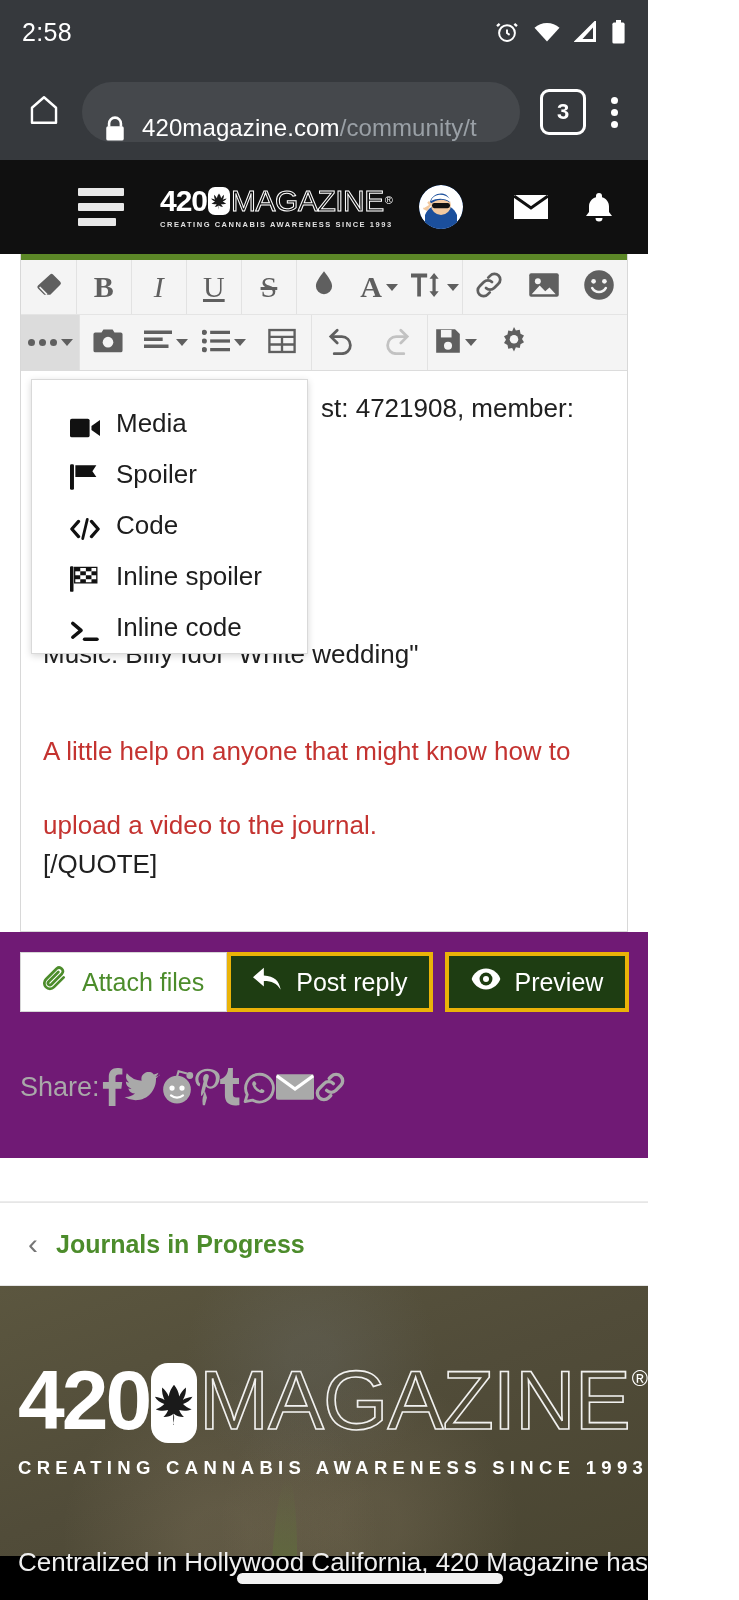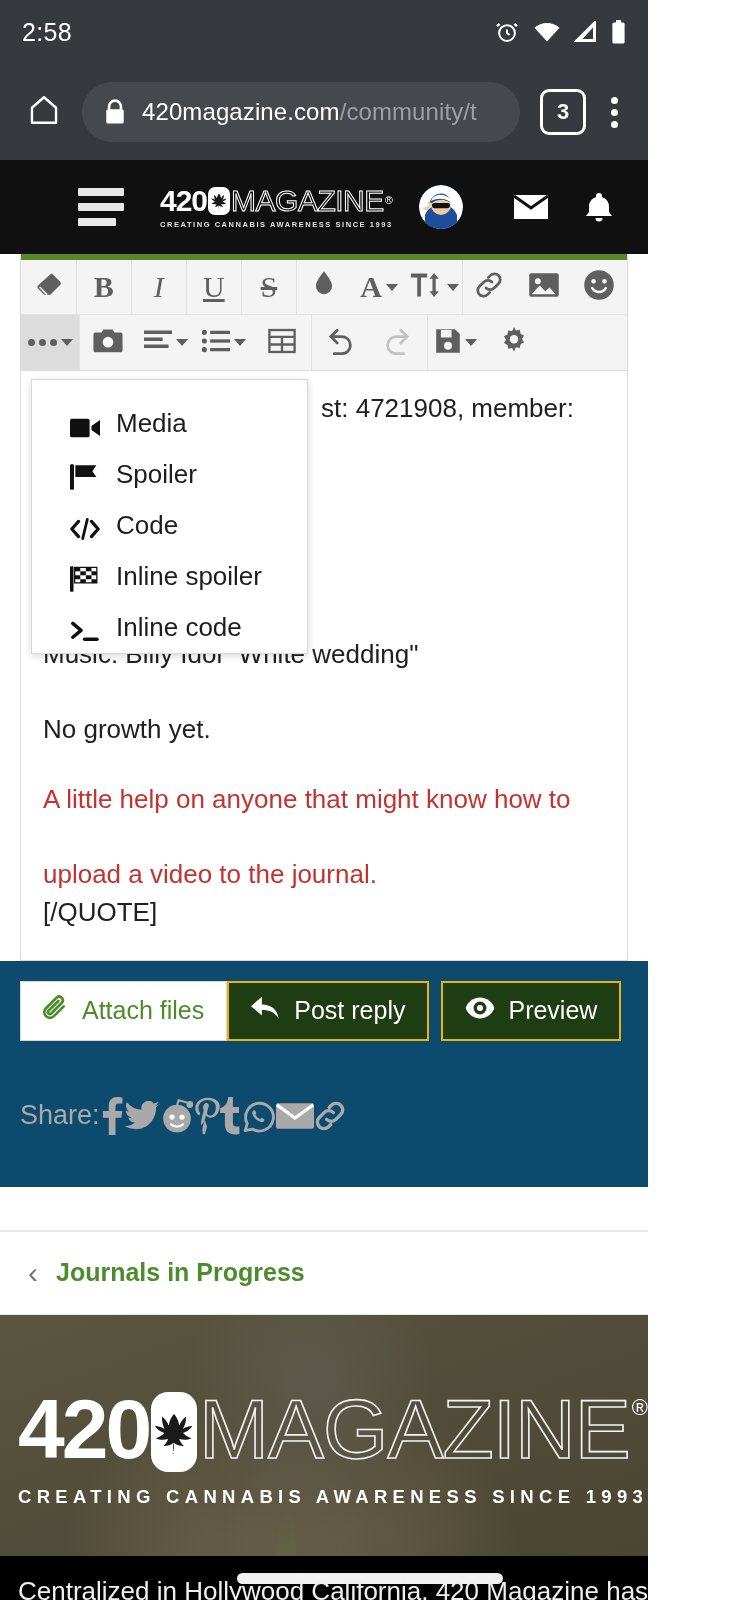--- a/index.html
+++ b/index.html
@@ -2,41 +2,41 @@
 <html><head>
 <meta charset="utf-8">
 <style>
   * { margin:0; padding:0; box-sizing:border-box; }
   html,body { width:739px; height:1600px; overflow:hidden; }
   body {
     font-family:"Liberation Sans", sans-serif;
     background:#ffffff;
     -webkit-font-smoothing:antialiased;
   }
-  .screen { position:relative; width:648px; height:1600px; overflow:hidden; background:#0c4a6e; }
+  .screen { position:relative; width:648px; height:1600px; overflow:hidden; background:#701a75; }
 
   
   .statusbar {
     height:64px; background:#36393d; color:#fff;
     display:flex; align-items:center; justify-content:space-between;
     padding:0 22px;
   }
   .status-time { font-size:25px; letter-spacing:.3px; }
   .status-icons { display:flex; align-items:center; gap:13px; }
   .status-icons svg { display:block; }
 
   
   .browserbar {
     height:96px; background:#36393d;
     display:flex; align-items:center; gap:0; padding:0 16px;
   }
   .home-btn { width:56px; display:flex; align-items:center; justify-content:center; }
   .urlpill {
     flex:1; height:60px; background:#45484c; border-radius:30px;
-    display:flex; align-items:center; padding:0 22px; margin:0 6px 0 10px;
+    display:flex; align-items:flex-end; padding:0 22px; margin:0 6px 0 10px;
     overflow:hidden;
   }
   .lock-icon { margin-right:16px; flex:0 0 auto; display:flex; }
   .url-text {
     font-size:24px; color:#ffffff; white-space:nowrap; overflow:hidden;
     letter-spacing:.1px;
   }
   .url-text .url-path { color:#9aa0a6; }
   .tabcount {
     width:46px; height:46px; margin:0 10px 0 14px; border:3px solid #fff;
@@ -138,21 +138,21 @@
   .actions {
     display:flex; align-items:center; padding:20px 36px 0 20px; gap:0;text-align:right;
   }
   .btn {
     display:flex; align-items:center; justify-content:center; gap:13px;
     font-size:25px; height:60px; padding:0 22px; white-space:nowrap;
   }
   .btn-attach {
     background:#fff; border:1px solid #d6d6d6; color:#4c8c2b;
   }
-  .btn-primary { background:#1e3d12; color:#fff; border:2px solid #eab308; }
+  .btn-primary { background:#1e3d12; color:#fff; border:4px solid #eab308; }
   .spacer { flex:1; }
   .btn + .btn.btn-primary { margin-left:12px; }
 
   
   .share {
     display:flex; align-items:center; padding:56px 20px 52px 20px;
     color:#a9a9a9;
   }
   .share-label { font-size:27px; color:#a9a9a9; }
   .share-ico { display:flex; align-items:center; justify-content:center; }
@@ -497,21 +497,20 @@
       <div class="editor-body">
         <div class="eb-line" style="padding-left:278px;">st: 4721908, member:</div>
         <div class="eb-gap"></div>
         <div class="eb-gap"></div>
         <div class="eb-gap"></div>
         <div class="eb-gap"></div>
         <div class="eb-gap"></div>
         <div class="eb-gap" style="height:52px;"></div>
         <div class="eb-line" style="margin-top:26px;">Music: Billy Idol "White wedding"</div>
         <div class="eb-gap"></div>
-        <div class="eb-line" style="margin-top:10px;">No growth yet.</div>
         <div class="eb-gap"></div>
         <div class="eb-line eb-red" style="margin-top:6px;">A little help on anyone that might know how to</div>
         <div class="eb-line eb-red">upload a video to the journal.</div>
         <div class="eb-line">[/QUOTE]</div>
       </div>
     </div>
   </div>
 
   <div class="dropdown">
     <div class="dd-item">

